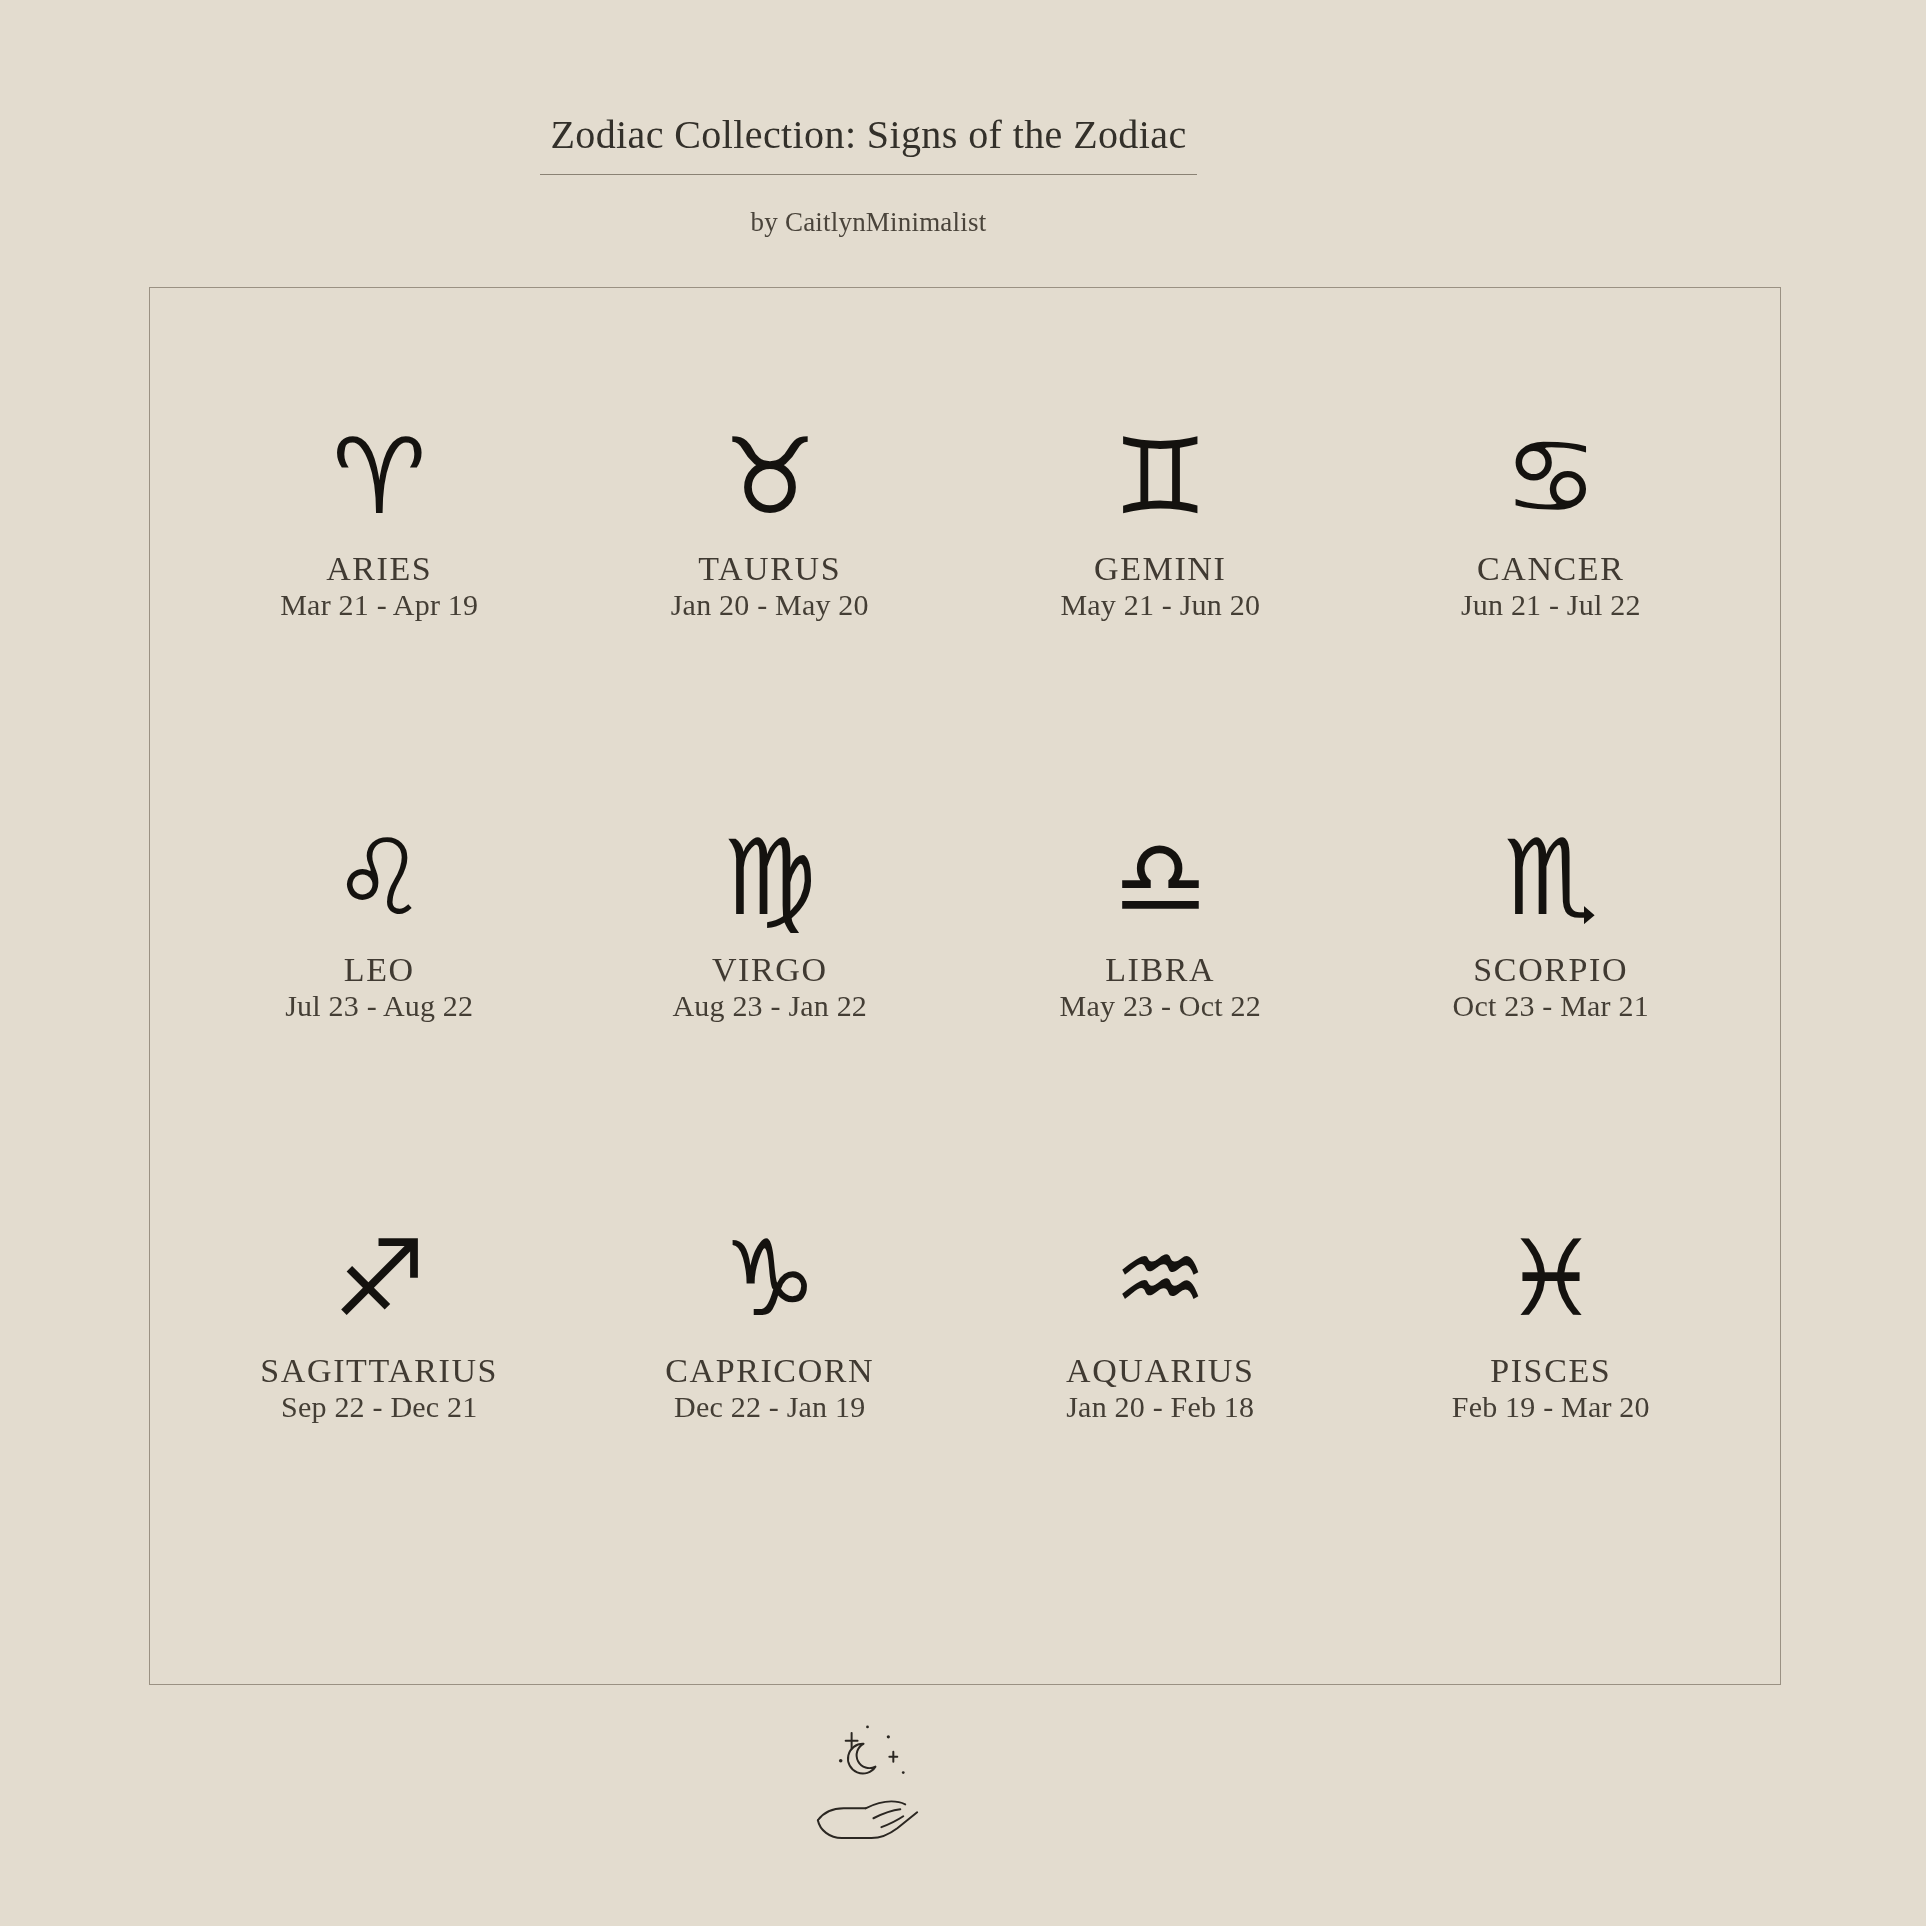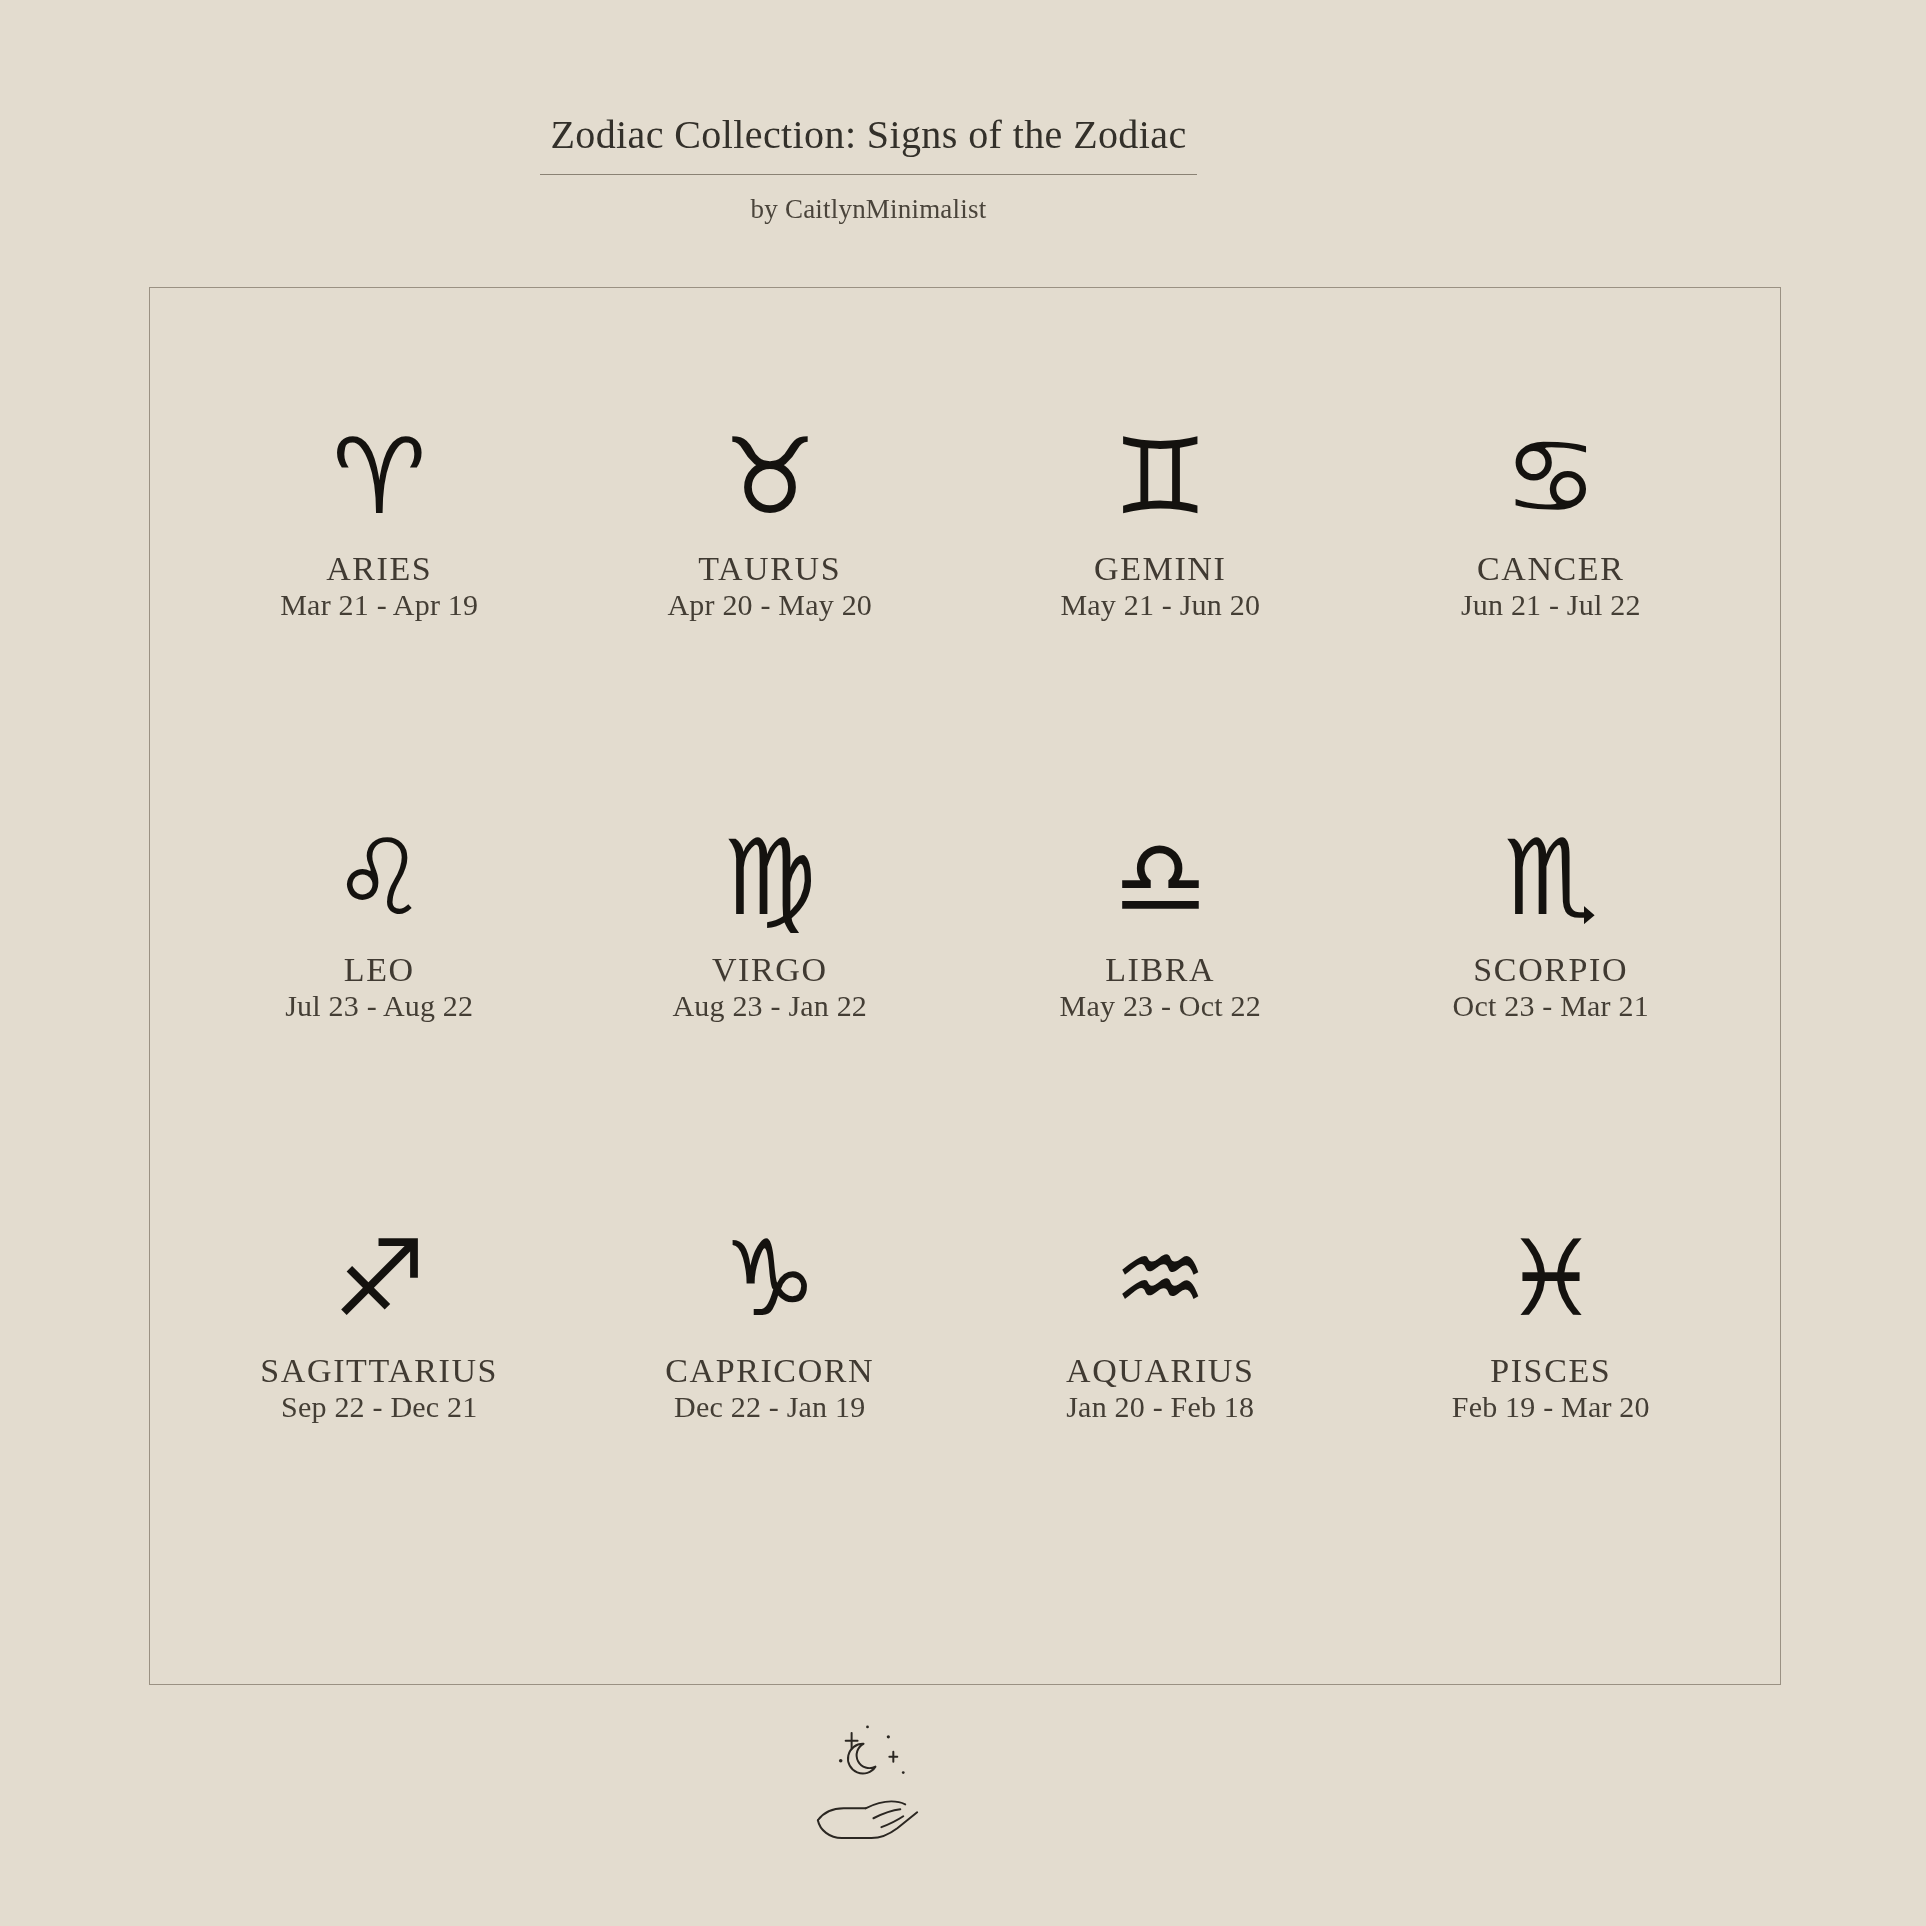--- a/index.html
+++ b/index.html
@@ -29,21 +29,21 @@
   .header-title {
     font-size: 40px;
     letter-spacing: 0.4px;
     color: #33302a;
     display: inline-block;
     padding: 0 10px 16px 10px;
     border-bottom: 1.5px solid #8a8274;
     font-weight: 400;
   }
   .header-sub {
-    margin-top: 19px;
+    margin-top: 32px;
     font-size: 27px;
     color: #4a443b;
     letter-spacing: 0.2px;
   }
 
   
   .frame {
     position: absolute;
     left: 149px;
     top: 287px;
@@ -130,21 +130,21 @@
 
       <div class="cell">
         <div class="glyph">♈</div>
         <div class="sign-name">ARIES</div>
         <div class="sign-dates">Mar 21 - Apr 19</div>
       </div>
 
       <div class="cell">
         <div class="glyph">♉</div>
         <div class="sign-name">TAURUS</div>
-        <div class="sign-dates">Apr 20 - May 20</div>
+        <div class="sign-dates">Jan 20 - May 20</div>
       </div>
 
       <div class="cell">
         <div class="glyph">♊</div>
         <div class="sign-name">GEMINI</div>
         <div class="sign-dates">May 21 - Jun 20</div>
       </div>
 
       <div class="cell">
         <div class="glyph">♋</div>

